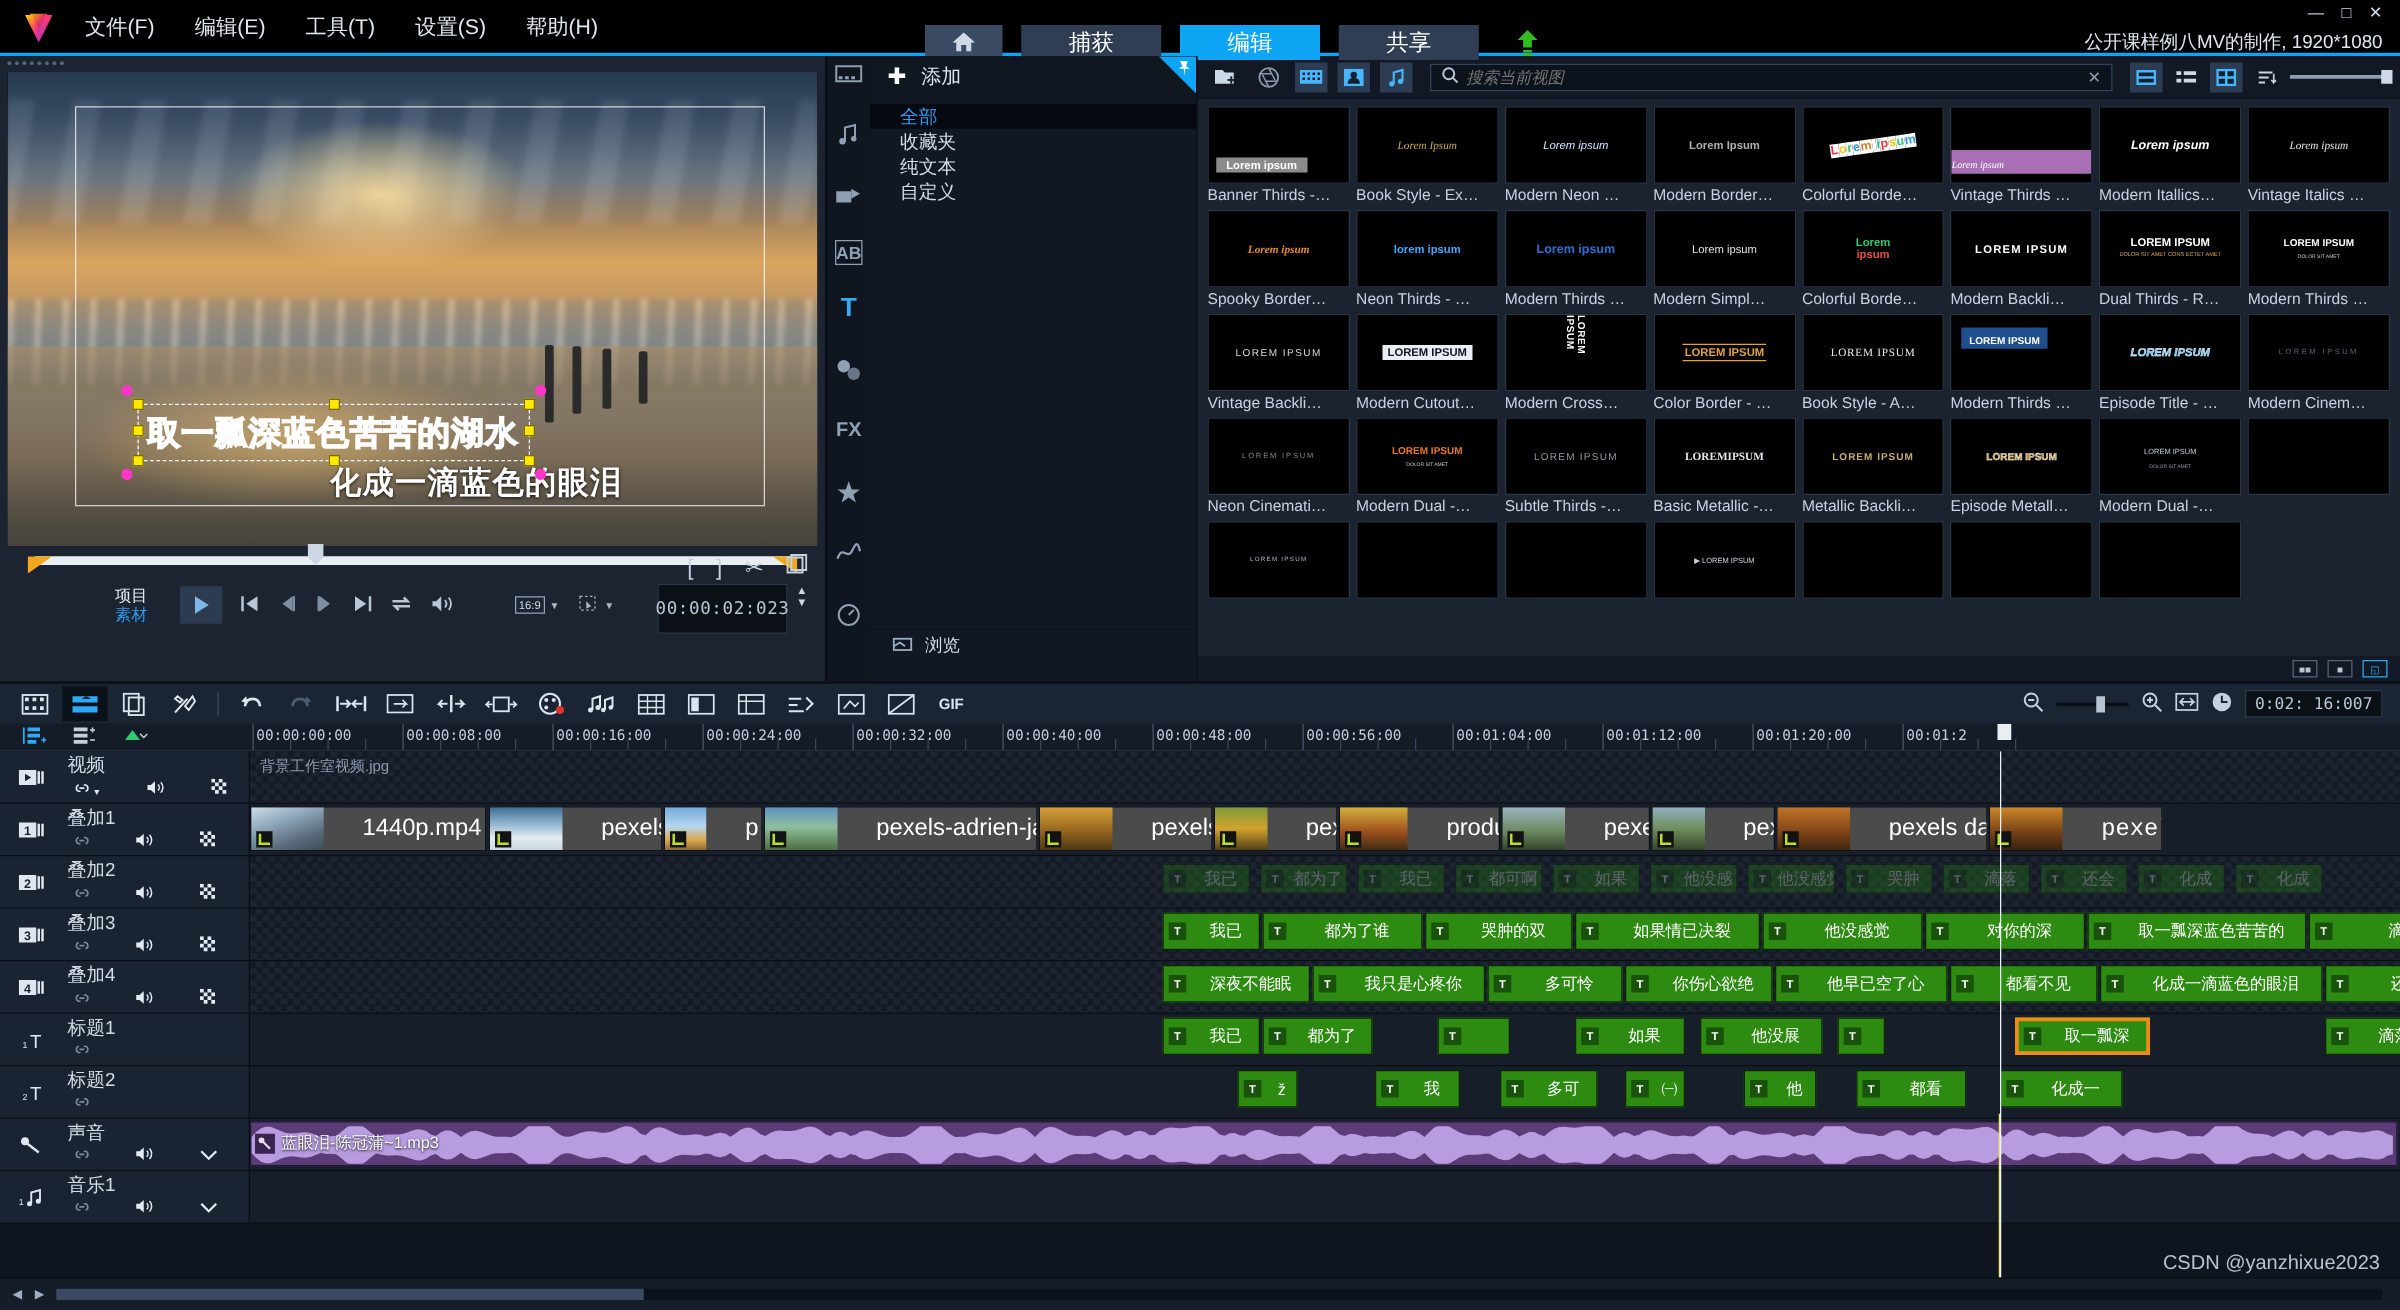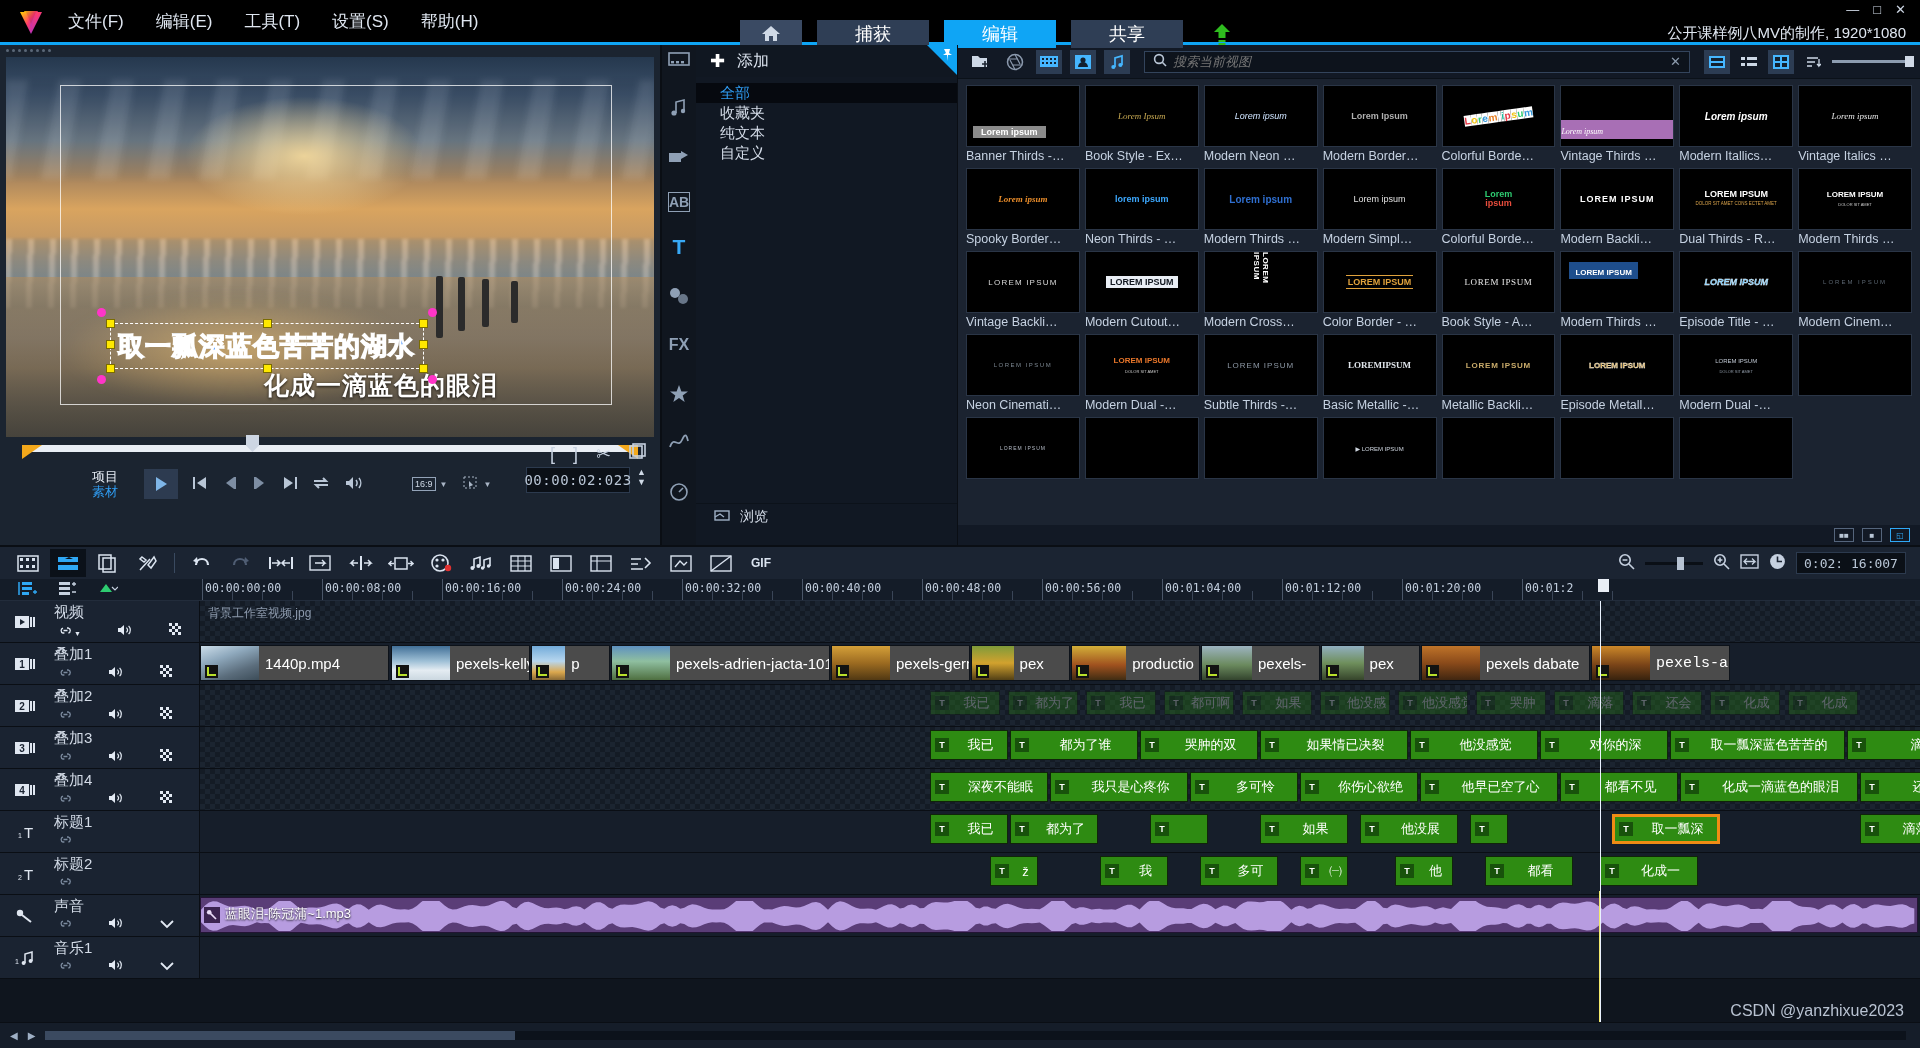--- a/index.html
+++ b/index.html
@@ -65,21 +65,21 @@
   .playhead-pin { position:absolute; left:240px; top:-2px; width:13px;height:17px; background:#cdd6e3;
       clip-path:polygon(0 0,100% 0,100% 62%,50% 100%,0 62%);}
 
   .transport { position:absolute; left:0; right:0; top:416px; height:46px; display:flex; align-items:center;}
   .proj-mat { width:0; margin-left:92px; font-size:13px; line-height:15px; white-space:nowrap;}
   .proj-mat .p { color:#e6ecf4;} .proj-mat .m { color:#2f9bf0;}
   .playbtn { margin-left:52px; width:34px;height:30px; background:#2d3b50; display:flex;align-items:center;justify-content:center;}
   .tctrls { display:flex; align-items:center; gap:14px; margin-left:14px;}
   .ratio-box { margin-left:48px; display:flex; align-items:center; gap:4px;}
   .ratio { border:1px solid #93a3b8; font-size:9px; padding:1px 2px; color:#cfd9e6;}
-  .tcode { position:absolute; right:30px; top:6px; width:104px; height:26px; background:#0b1017; border:1px solid #2c3a4e;
+  .tcode { position:absolute; right:30px; top:6px; width:104px; height:40px; background:#0b1017; border:1px solid #2c3a4e;
       color:#b9c6d6; font-family:"DejaVu Sans Mono",monospace; font-size:14px; display:flex;align-items:center;justify-content:center; letter-spacing:.5px;}
   .tcode-sp { position:absolute; right:14px; top:7px; display:flex; flex-direction:column; gap:2px;}
   .cuticons { position:absolute; right:14px; top:-18px; display:flex; gap:18px; align-items:center; color:#c6d1e0; font-size:18px;}
 
   
   .library { flex:1; display:flex; background:#151c27;}
   .railbar { width:34px; background:#10161f; padding-top:0; display:flex; flex-direction:column; align-items:center; gap:21px;}
   .rail-ic { width:28px;height:28px; display:flex;align-items:center;justify-content:center; color:#8fa0b5;}
   .rail-ic.active { color:#38a9f5;}
   .cat-col { width:262px; background:#111823; border-right:1px solid #0a0e14; position:relative;}
@@ -134,21 +134,21 @@
   .tbody-h { flex:1; position:relative;}
   .tname { position:absolute; left:2px; top:2px; font-size:15px; color:#d3dbe7;}
   .trow-ic { position:absolute; left:6px; top:22px; display:flex; gap:36px; align-items:center; color:#7b8a9e;}
   .trow-ic .on { color:#e3eaf4;}
   .tlane { flex:1; position:relative; background:#161e2a; overflow:hidden;}
   .tlane.checker { background:
       repeating-conic-gradient(#1b2430 0% 25%, #141b25 0% 50%) 0 0/10px 10px;}
   .clip { position:absolute; top:2px; height:36px; border:1px solid #0d1219; display:flex; align-items:center; overflow:hidden;}
   .clip.video { background:#4b4b4b;}
   .clip .thumbm { height:36px; background-size:cover; position:relative; flex:0 0 auto;}
-  .clip .cname { color:#fff; font-size:15px; padding:0 6px; white-space:nowrap; overflow:hidden;}
+  .clip .cname { color:#fff; font-size:19px; padding:0 6px; white-space:nowrap; overflow:hidden;margin-left:25px;}
   .corner { position:absolute; left:4px; bottom:3px; width:13px;height:13px; background:#121212; display:flex;align-items:center;justify-content:center;}
   .corner:after { content:""; width:7px;height:7px;border-left:2px solid #b9e02b; border-bottom:2px solid #b9e02b;}
   .tclip { position:absolute; top:3px; height:30px; background:#2e8b12; border:1px solid #10240a; display:flex; align-items:center; gap:5px; padding-left:4px; overflow:hidden;}
   .tbadge { width:14px;height:14px; background:#18520b; color:#fff; font-size:9px; font-weight:bold; display:flex;align-items:center;justify-content:center; flex:0 0 auto;}
   .tclip .txt { color:#fff; font-size:13px; white-space:nowrap; overflow:hidden; flex:1; text-align:center;}
   .tclip.sel { border:3px solid #f08c14;}
   .tclip.faded { opacity:.30;}
   .aclip { position:absolute; top:2px; height:36px; background:#5a3d77; border:1px solid #221433; overflow:hidden;}
   .wave { position:absolute; left:0; right:0; top:3px; bottom:3px; }
   .aname { position:absolute; left:24px; top:7px; color:#fff; font-size:13px; z-index:3; text-shadow:0 1px 2px #000;}

